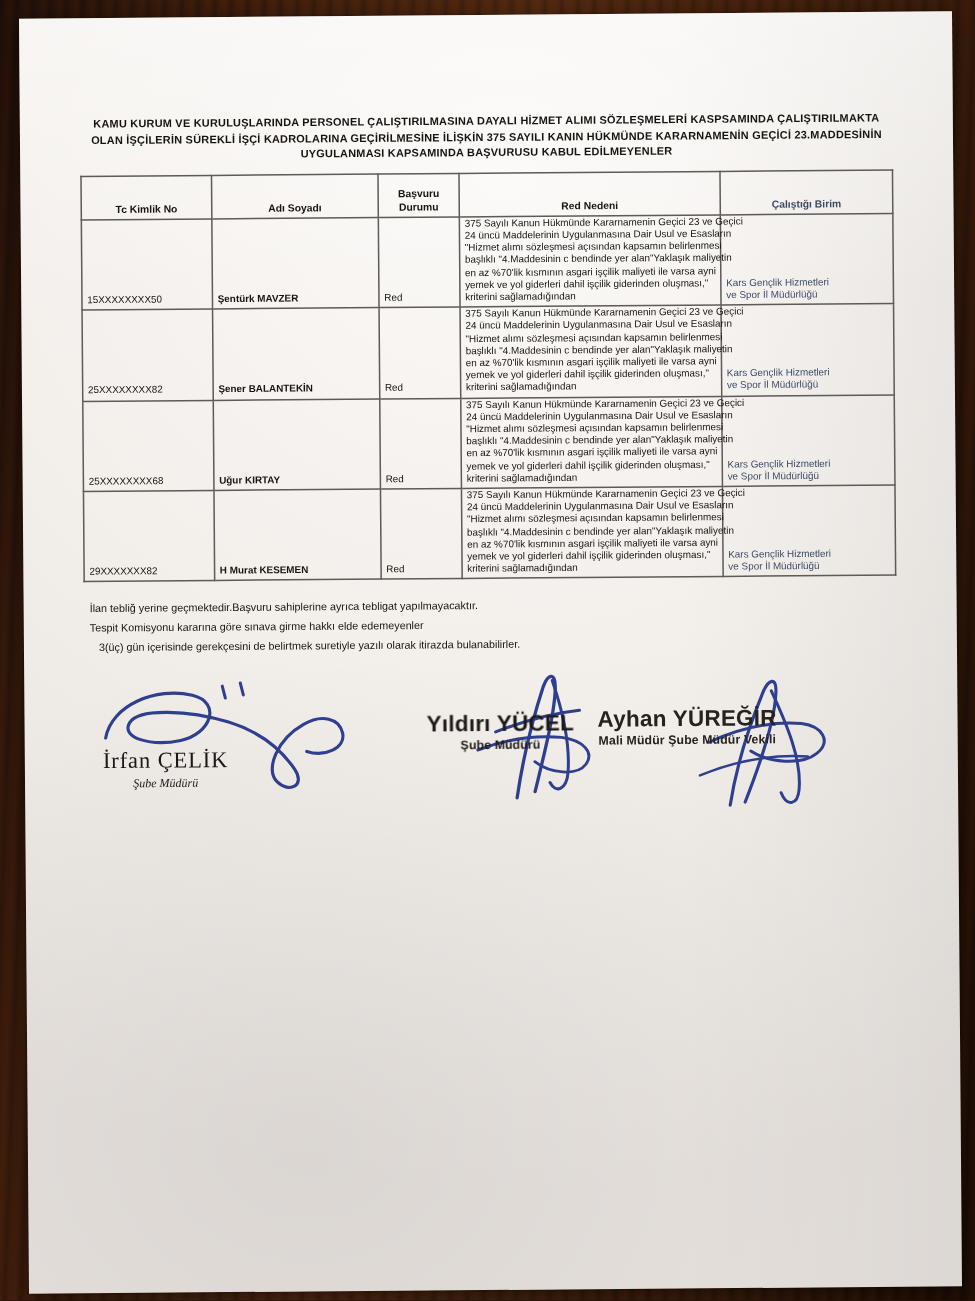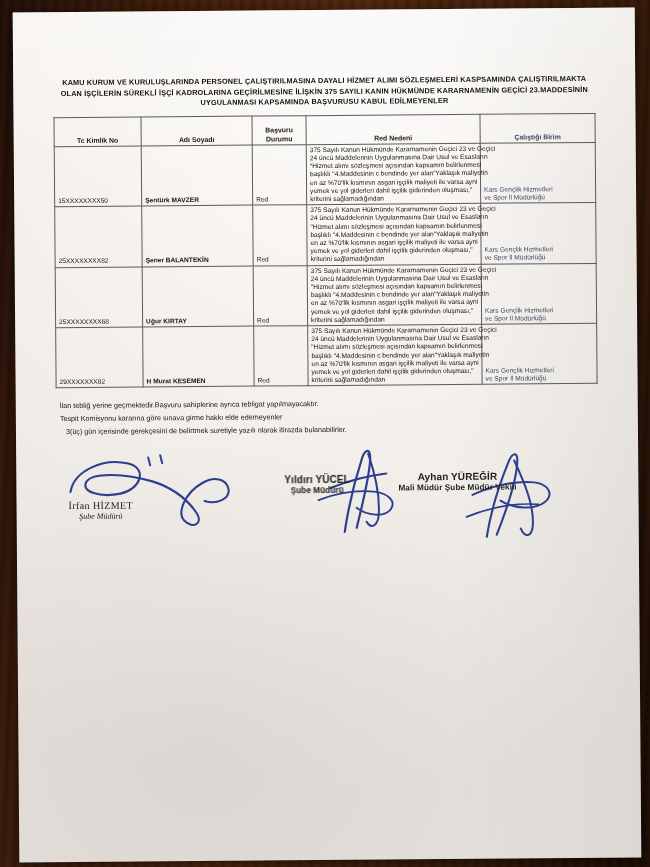--- a/index.html
+++ b/index.html
@@ -135,21 +135,21 @@
     position: relative;
     height: 110px;
     margin-top: 20px;
   }
   .sig-block {
     position: absolute;
     text-align: center;
   }
   .sig-name {
     font-family: "Liberation Serif", serif;
-    font-size: 10px;
+    font-size: 15px;
     letter-spacing: 0.04em;
     color: #1a1714;
     white-space: nowrap;
   }
   .sig-title {
     font-family: "Liberation Serif", serif;
     font-style: italic;
     font-size: 8px;
     color: #1a1714;
     white-space: nowrap;
@@ -311,21 +311,21 @@
       <div class="ink" style="left:40px; top:-6px;">
         <svg width="190" height="80" viewBox="0 0 190 80">
           <path d="M14 40 C18 18, 48 6, 72 12 C92 17, 84 38, 64 42 C44 46, 24 40, 30 30
                    C36 20, 70 22, 96 30 C118 37, 132 50, 140 62 C147 73, 136 78, 128 70
                    C120 62, 128 42, 146 32 C158 25, 170 28, 172 38 C174 48, 160 54, 148 50" stroke-width="2.1"></path>
           <path d="M92 6 L94 14" stroke-width="2"></path>
           <path d="M104 4 L106 12" stroke-width="2"></path>
         </svg>
       </div>
       <div class="sig-block sig-1">
-        <div class="sig-name">İrfan HİZMET</div>
+        <div class="sig-name">İrfan ÇELİK</div>
         <div class="sig-title">Şube Müdürü</div>
       </div>
 
       <div class="ink" style="left:292px; top:-14px;">
         <svg width="120" height="95" viewBox="0 0 120 95">
           <path d="M36 90 C40 64, 46 40, 54 16 C57 8, 62 6, 62 16 C62 32, 54 62, 48 86" stroke-width="2.2"></path>
           <path d="M22 46 C38 40, 58 34, 78 32" stroke-width="2"></path>
           <path d="M10 58 C26 52, 46 48, 66 50 C80 52, 88 60, 82 68 C76 76, 58 74, 48 66" stroke-width="1.9"></path>
           <path d="M60 12 C66 30, 72 52, 70 74 C69 84, 62 88, 58 80" stroke-width="2"></path>
         </svg>

